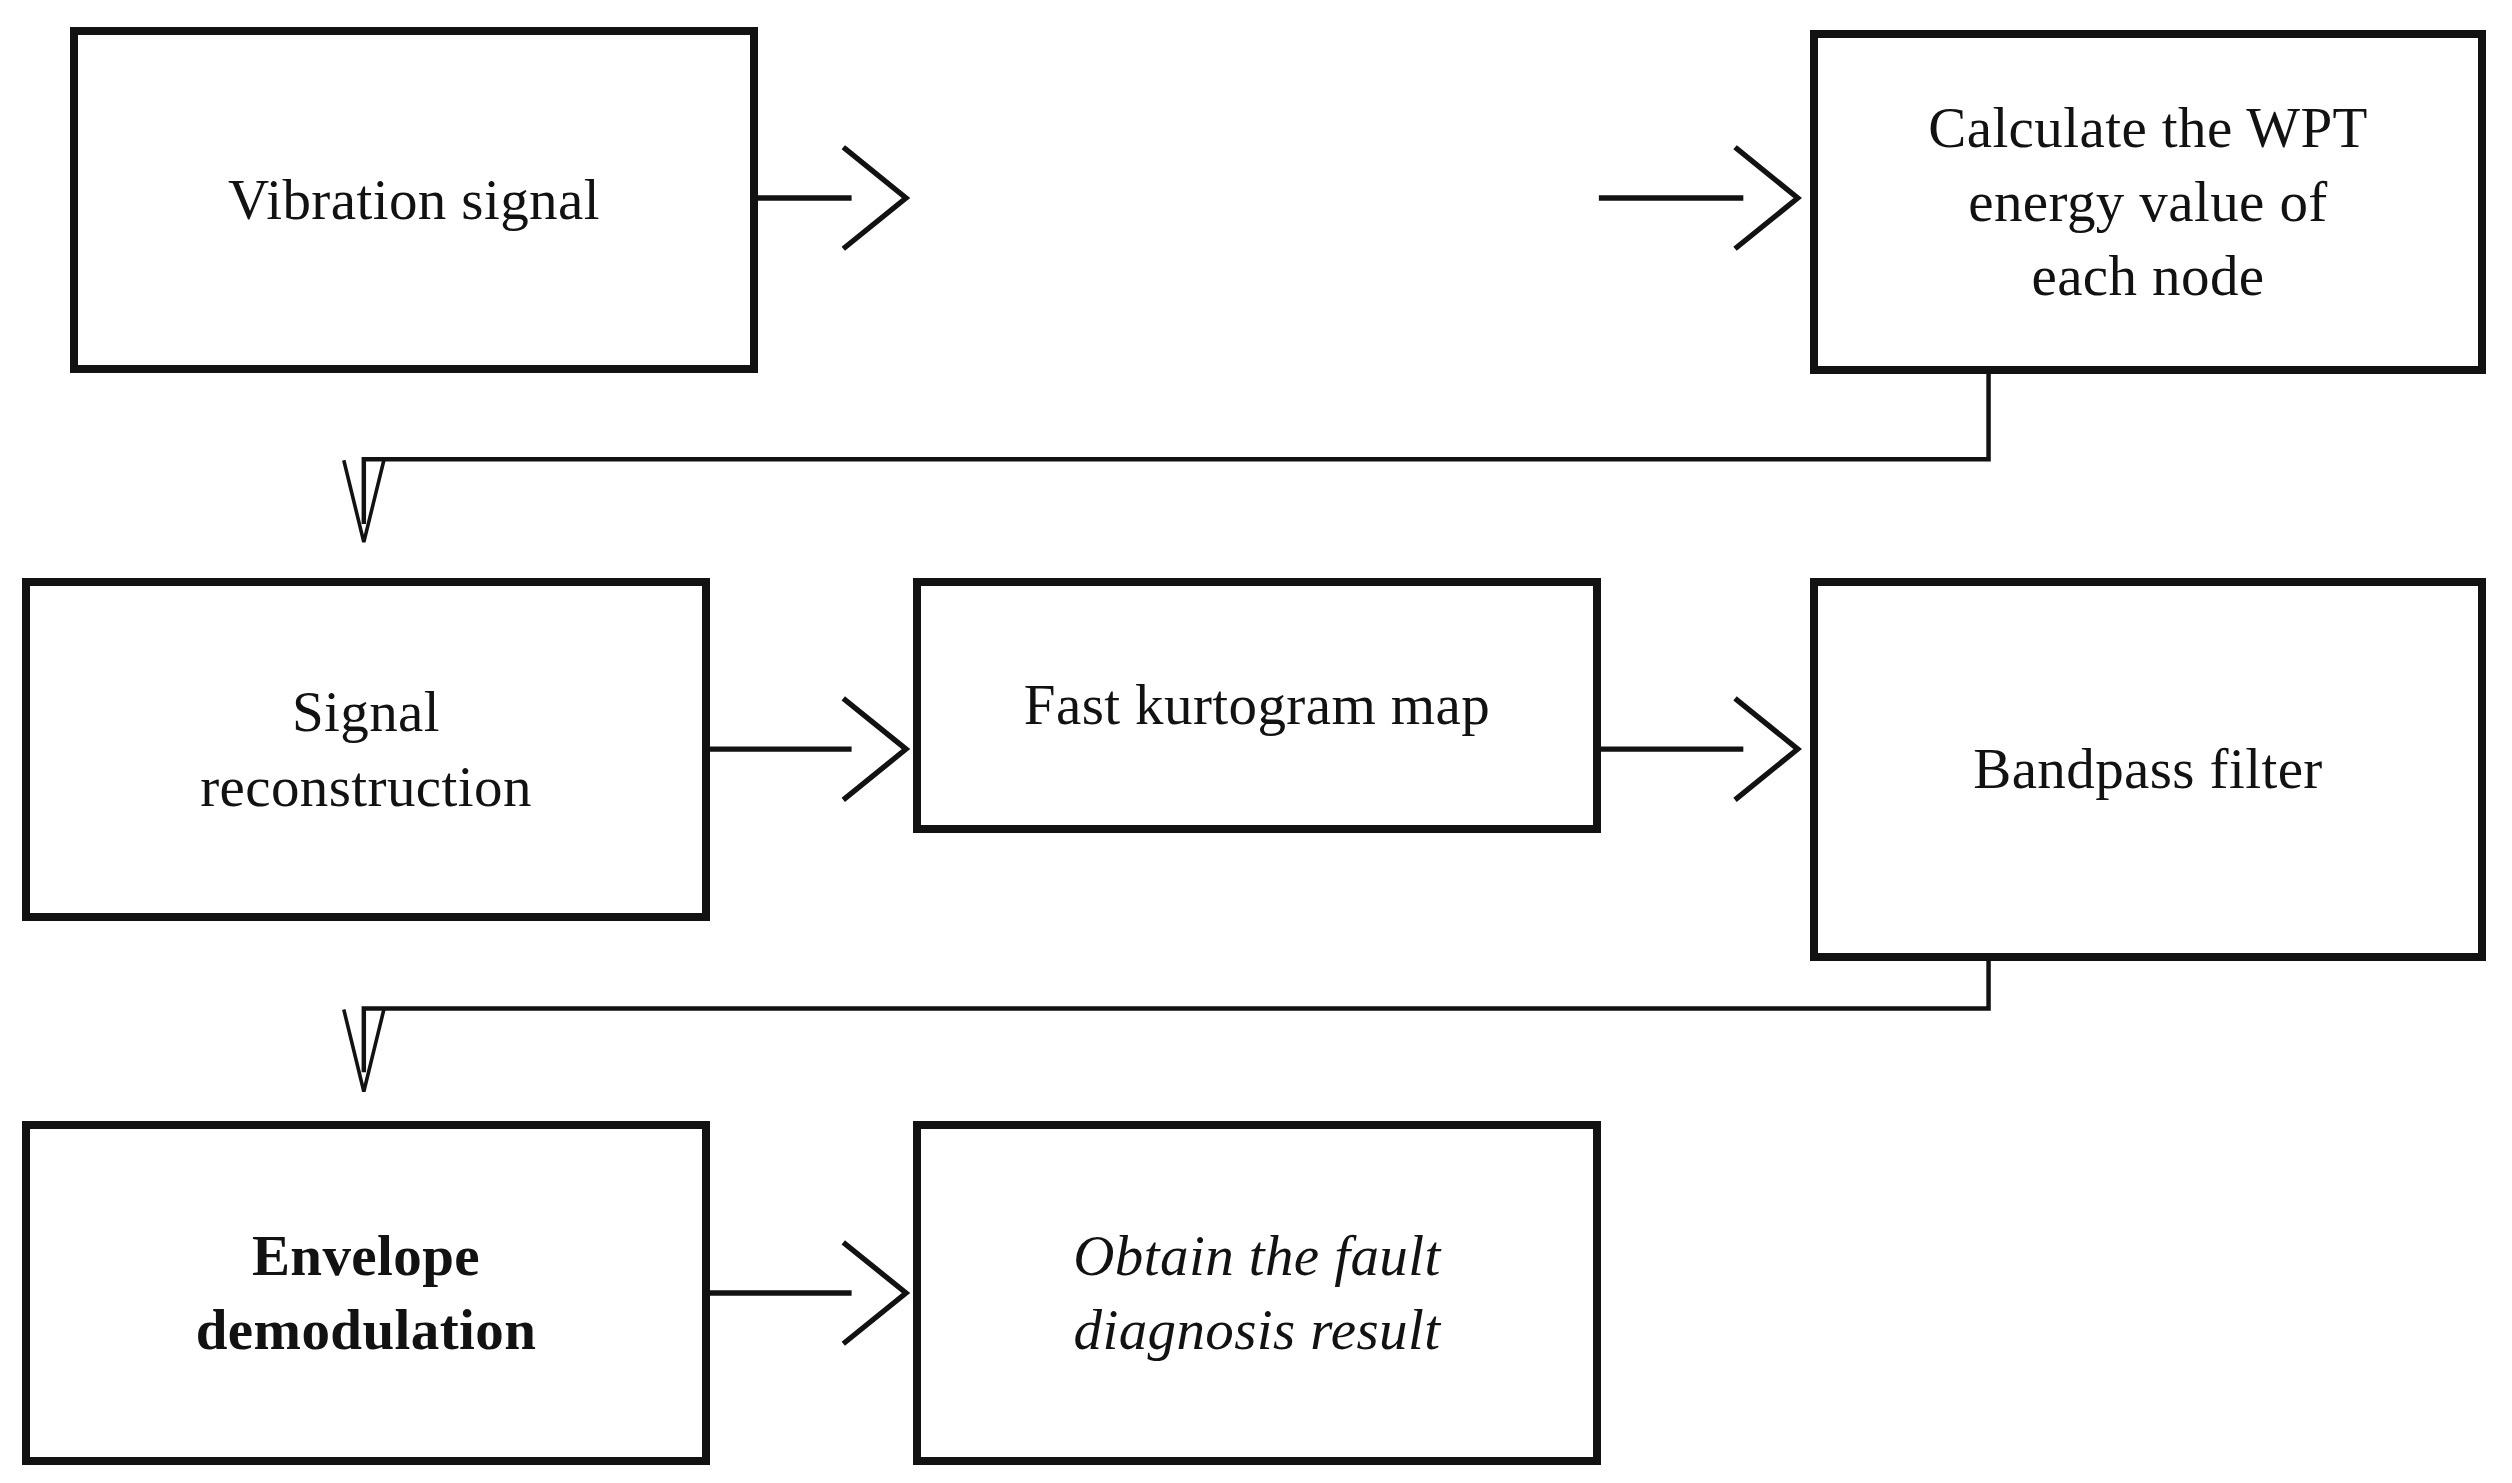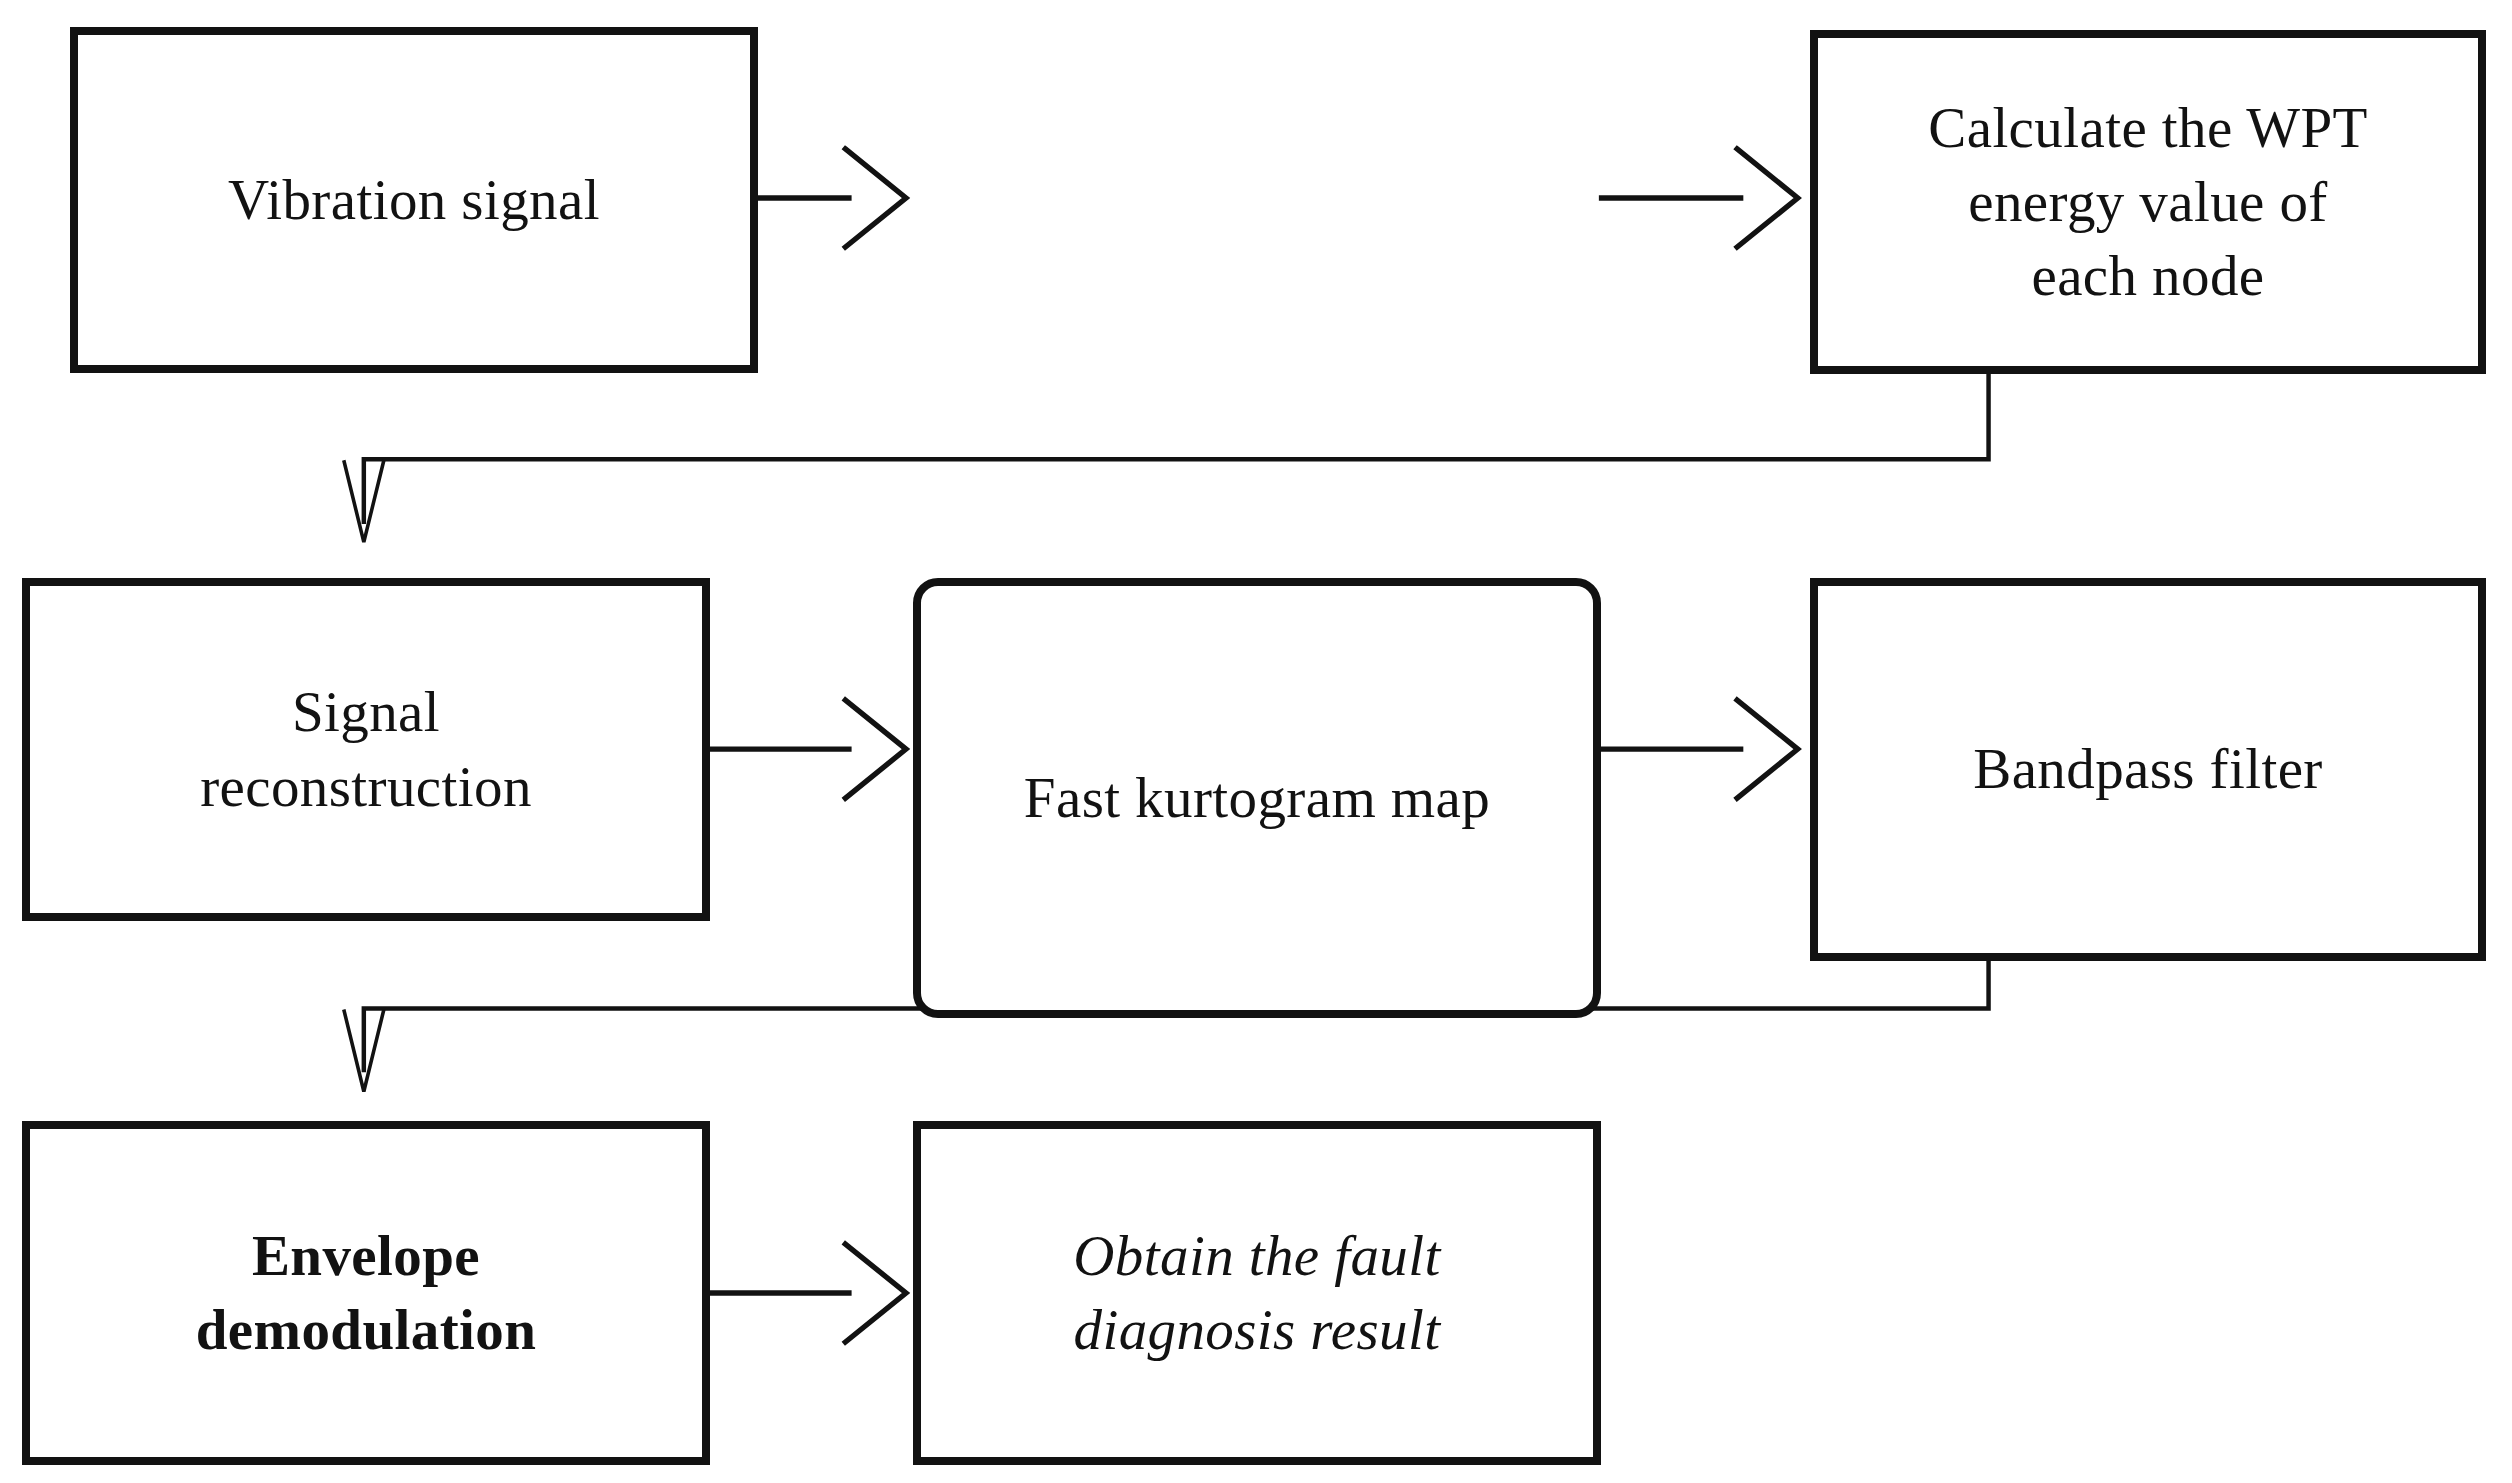--- a/index.html
+++ b/index.html
@@ -37,21 +37,21 @@
     font-size: 57px;
     line-height: 1.3;
     color: #121212;
     letter-spacing: 0.4px;
   }
   
   #n0 { left: 22px;   top: 27px;   width: 688px; height: 346px; margin-left: 48px; }
   #n1 { left: 913px; top: 27px;   width: 688px; height: 346px; }
   #n2 { left: 1810px; top: 30px;   width: 676px; height: 344px; }
   #n3 { left: 22px;   top: 578px;  width: 688px; height: 343px; }
-  #n4 { left: 913px; top: 578px;  width: 688px; height: 440px; border-radius: 25px; }
+  #n4 { left: 913px; top: 578px;  width: 688px; height: 255px; }
   #n5 { left: 1810px; top: 578px;  width: 676px; height: 383px; }
   #n6 { left: 22px;   top: 1121px; width: 688px; height: 344px; font-weight: bold; }
   #n7 { left: 913px; top: 1121px; width: 688px; height: 344px; font-style: italic; }
 </style>
 </head>
 <body>
 
 <div class="stage">
 
   <svg class="edges" viewBox="0 0 2817 1663" xmlns="http://www.w3.org/2000/svg">

